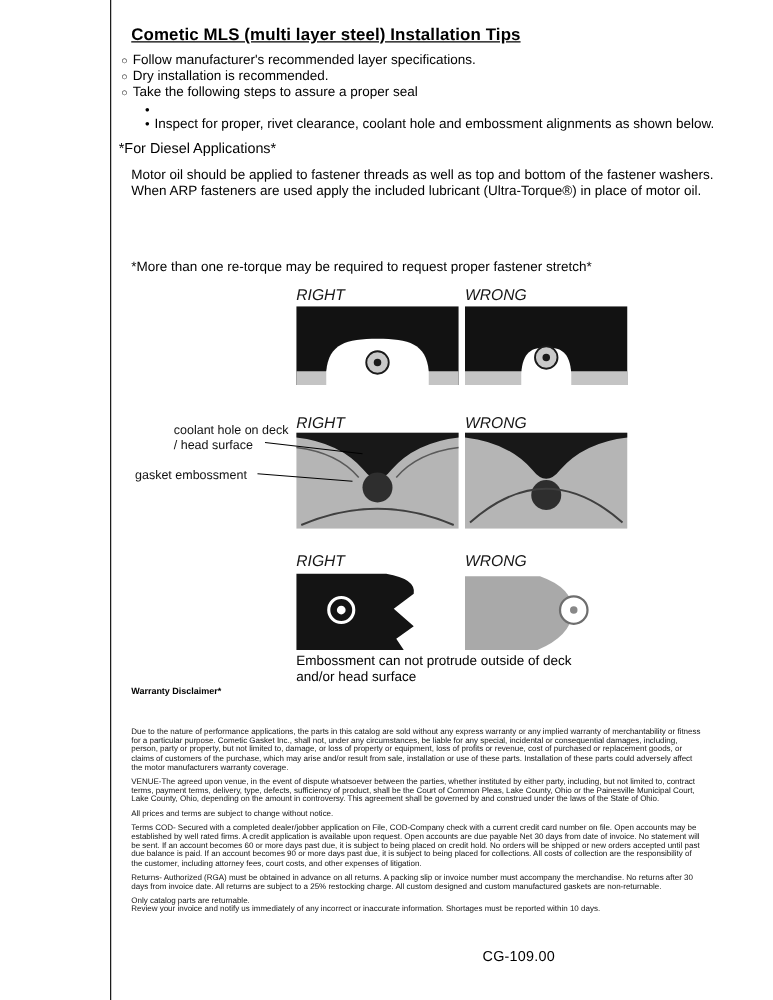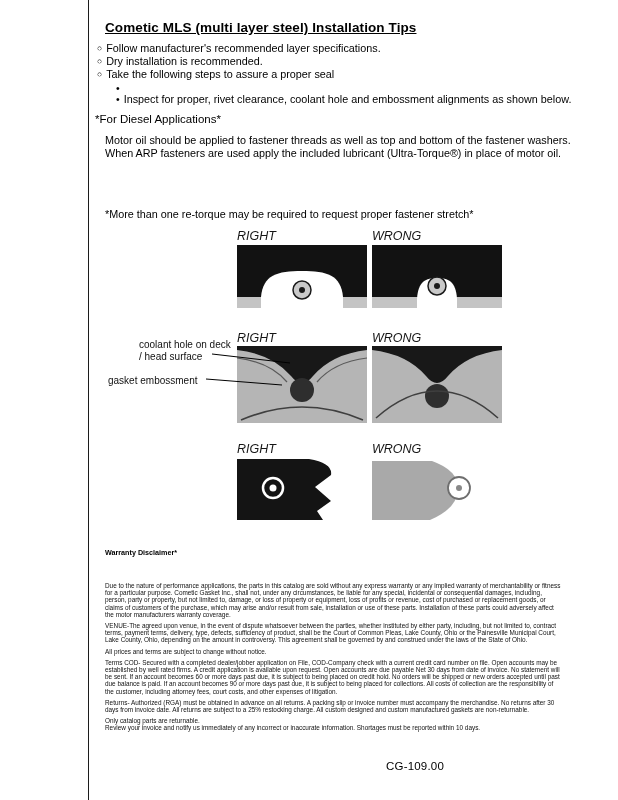--- a/index.html
+++ b/index.html
@@ -142,20 +142,21 @@
     </svg>
   </div>
   <div class="img r3i" style="left:372px">
     <svg width="130" height="63" viewBox="0 0 130 63">
       <rect width="130" height="63" fill="#ffffff"></rect>
       <path d="M0,4 H60 Q88,14 86,34 Q84,52 58,63 H0 Z" fill="#a9a9a9"></path>
       <circle cx="87" cy="31" r="11" fill="#ffffff" stroke="#6e6e6e" stroke-width="1.8"></circle>
       <circle cx="87" cy="31" r="3" fill="#888888"></circle>
     </svg>
   </div>
+  <div class="caption cap3">Embossment can not protrude outside of deck and/or head surface</div>
 
   <h3 class="disc-heading">Warranty Disclaimer*</h3>
   <div class="disclaimer">
     <p class="disc-p">Due to the nature of performance applications, the parts in this catalog are sold without any express warranty or any implied warranty of merchantability or fitness for a particular purpose.  Cometic Gasket Inc., shall not, under any circumstances, be liable for any special, incidental or consequential damages, including, person, party or property, but not limited to, damage, or loss of property or equipment, loss of profits or revenue, cost of purchased or replacement goods, or claims of customers of the purchase, which may arise and/or result from sale, installation or use of these parts.  Installation of these parts could adversely affect the motor manufacturers warranty coverage.</p>
     <p class="disc-p">VENUE-The agreed upon venue, in the event of dispute whatsoever between the parties, whether instituted by either party, including, but not limited to, contract terms, payment terms, delivery, type, defects, sufficiency of product, shall be the Court of Common Pleas, Lake County, Ohio or the Painesville Municipal Court, Lake County, Ohio, depending on the amount in controversy. This agreement shall be governed by and construed under the laws of the State of Ohio.</p>
     <p class="disc-p">All prices and terms are subject to change without notice.</p>
     <p class="disc-p">Terms COD- Secured with a completed dealer/jobber application on File, COD-Company check with a current credit card number on file.  Open accounts may be established by well rated firms.  A credit application is available upon request.  Open accounts are due payable Net 30 days from date of invoice.  No statement will be sent.  If an account becomes 60 or more days past due, it is subject to being placed on credit hold.  No orders will be shipped or new orders accepted until past due balance is paid.  If an account becomes 90 or more days past due, it is subject to being placed for collections.  All costs of collection are the responsibility of the customer, including attorney fees, court costs, and other expenses of litigation.</p>
     <p class="disc-p">Returns- Authorized (RGA) must be obtained in advance on all returns.  A packing slip or invoice number must accompany the merchandise.  No returns after 30 days from invoice date.  All returns are subject to a 25% restocking charge.  All custom designed and custom manufactured gaskets are non-returnable.</p>
     <p class="disc-p tight">Only catalog parts are returnable.</p>
     <p class="disc-p">Review your invoice and notify us immediately of any incorrect or inaccurate information.  Shortages must be reported within 10 days.</p>

